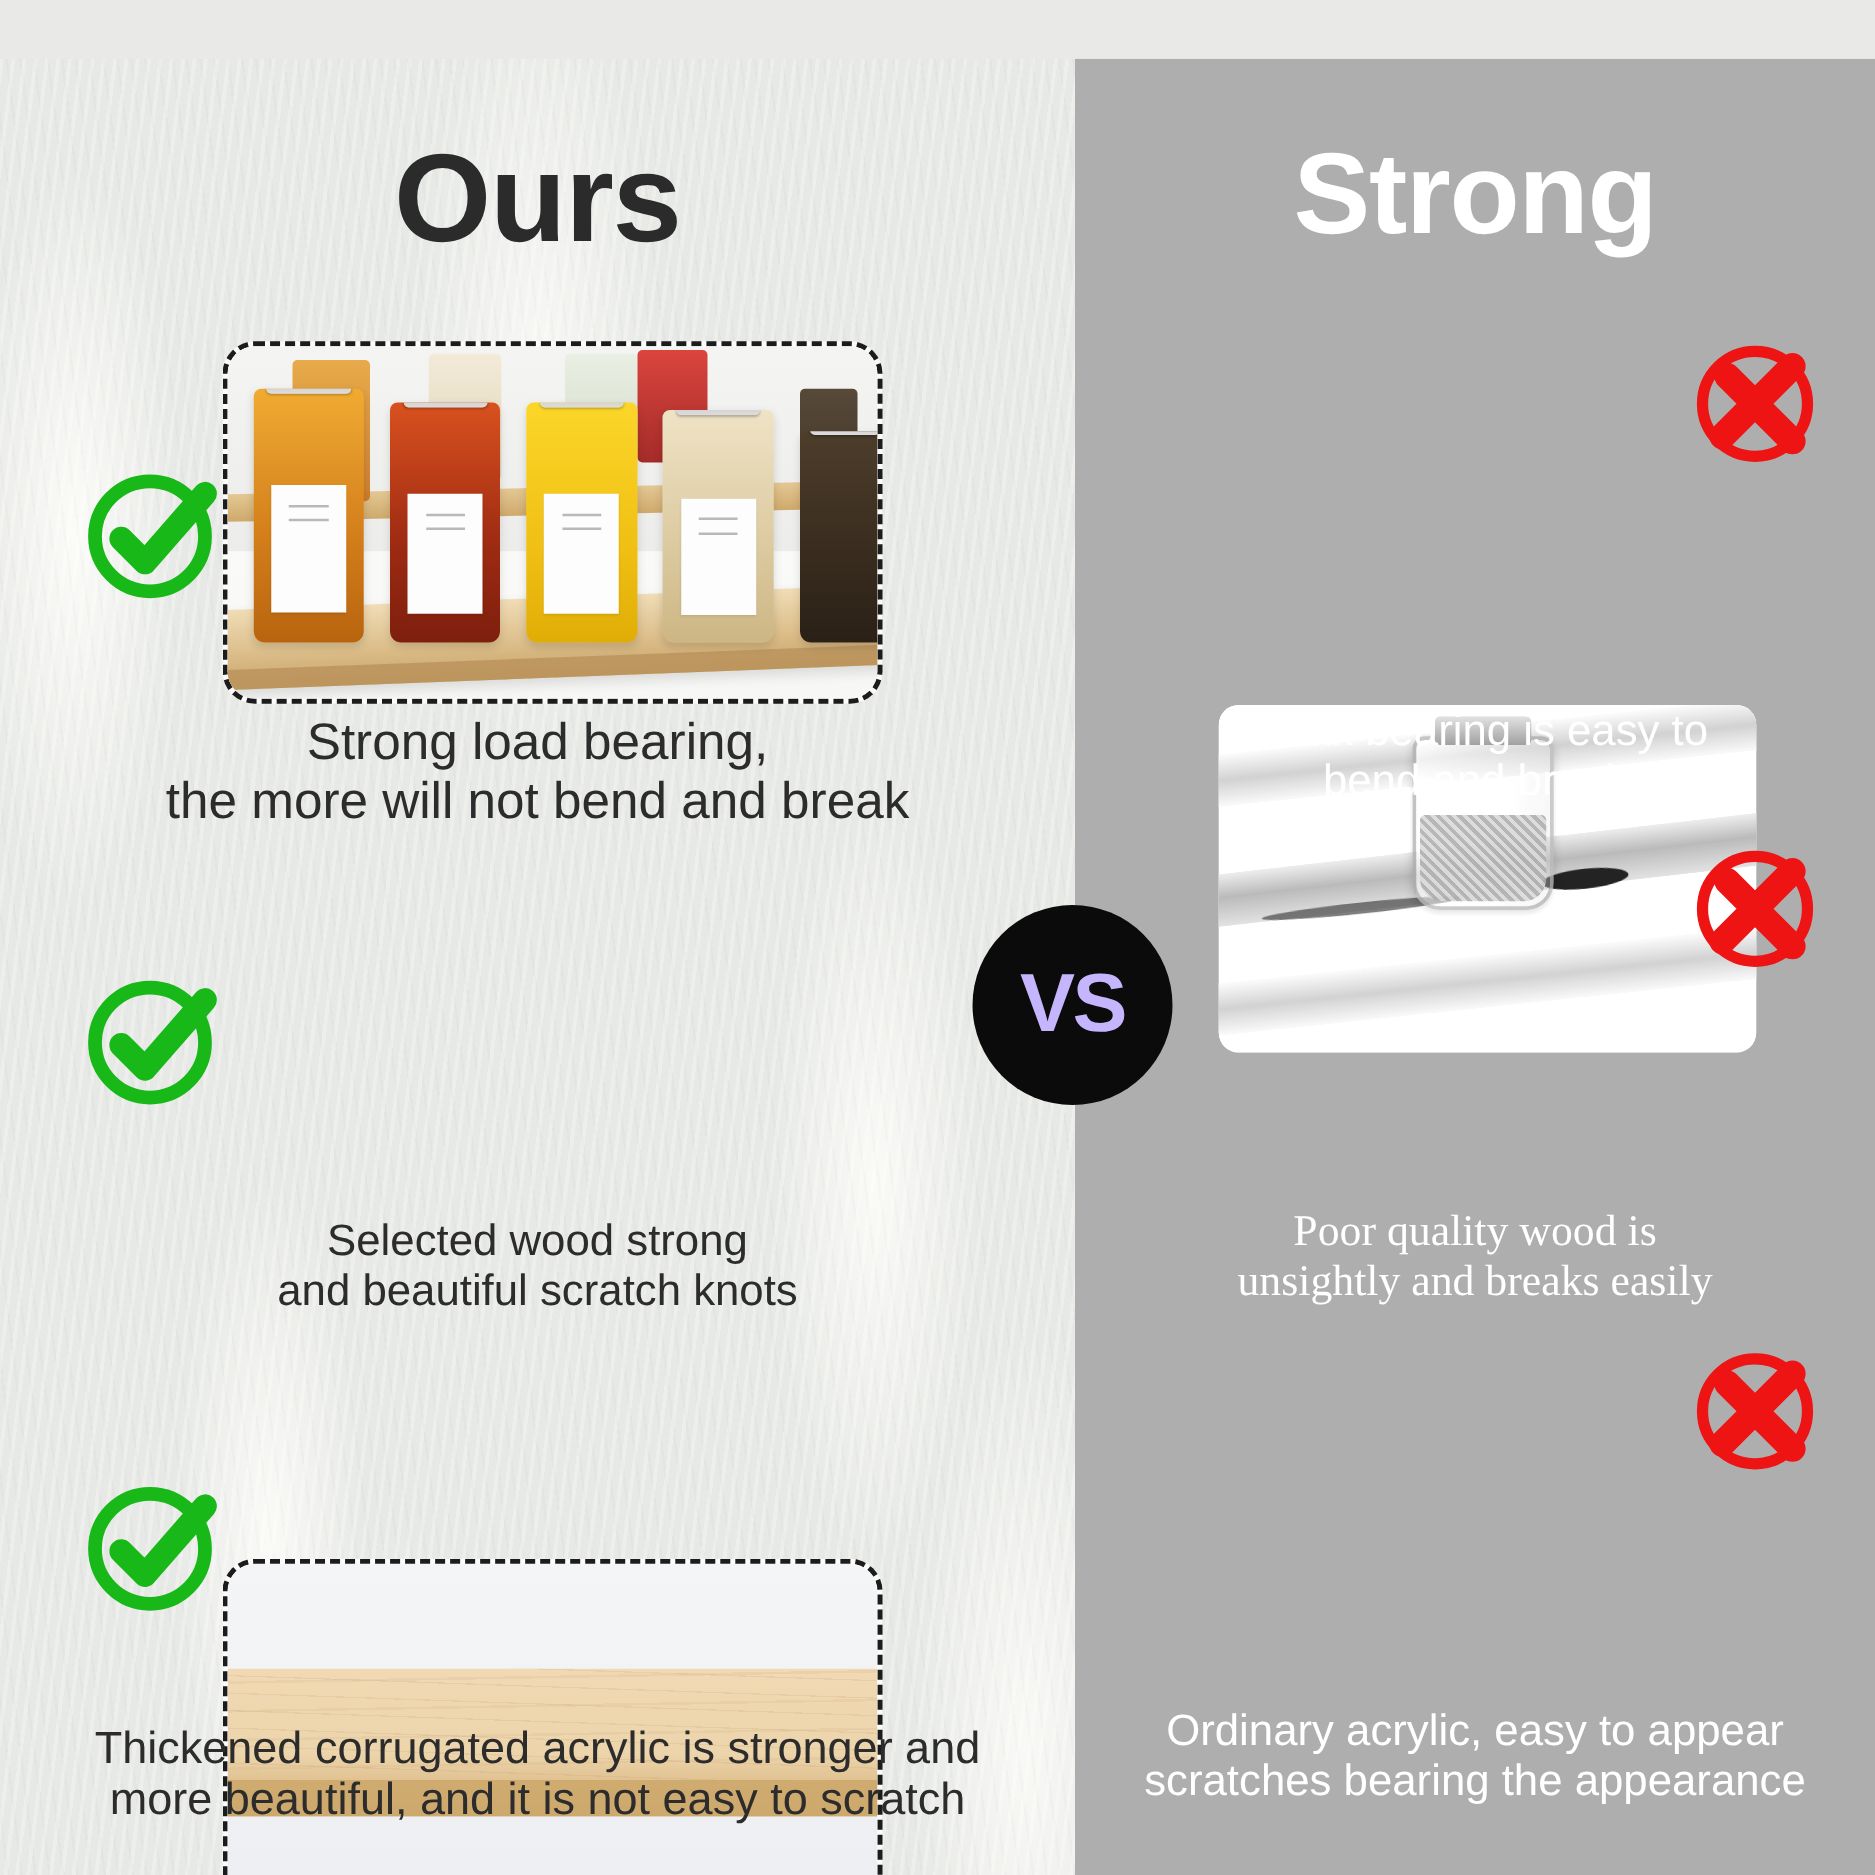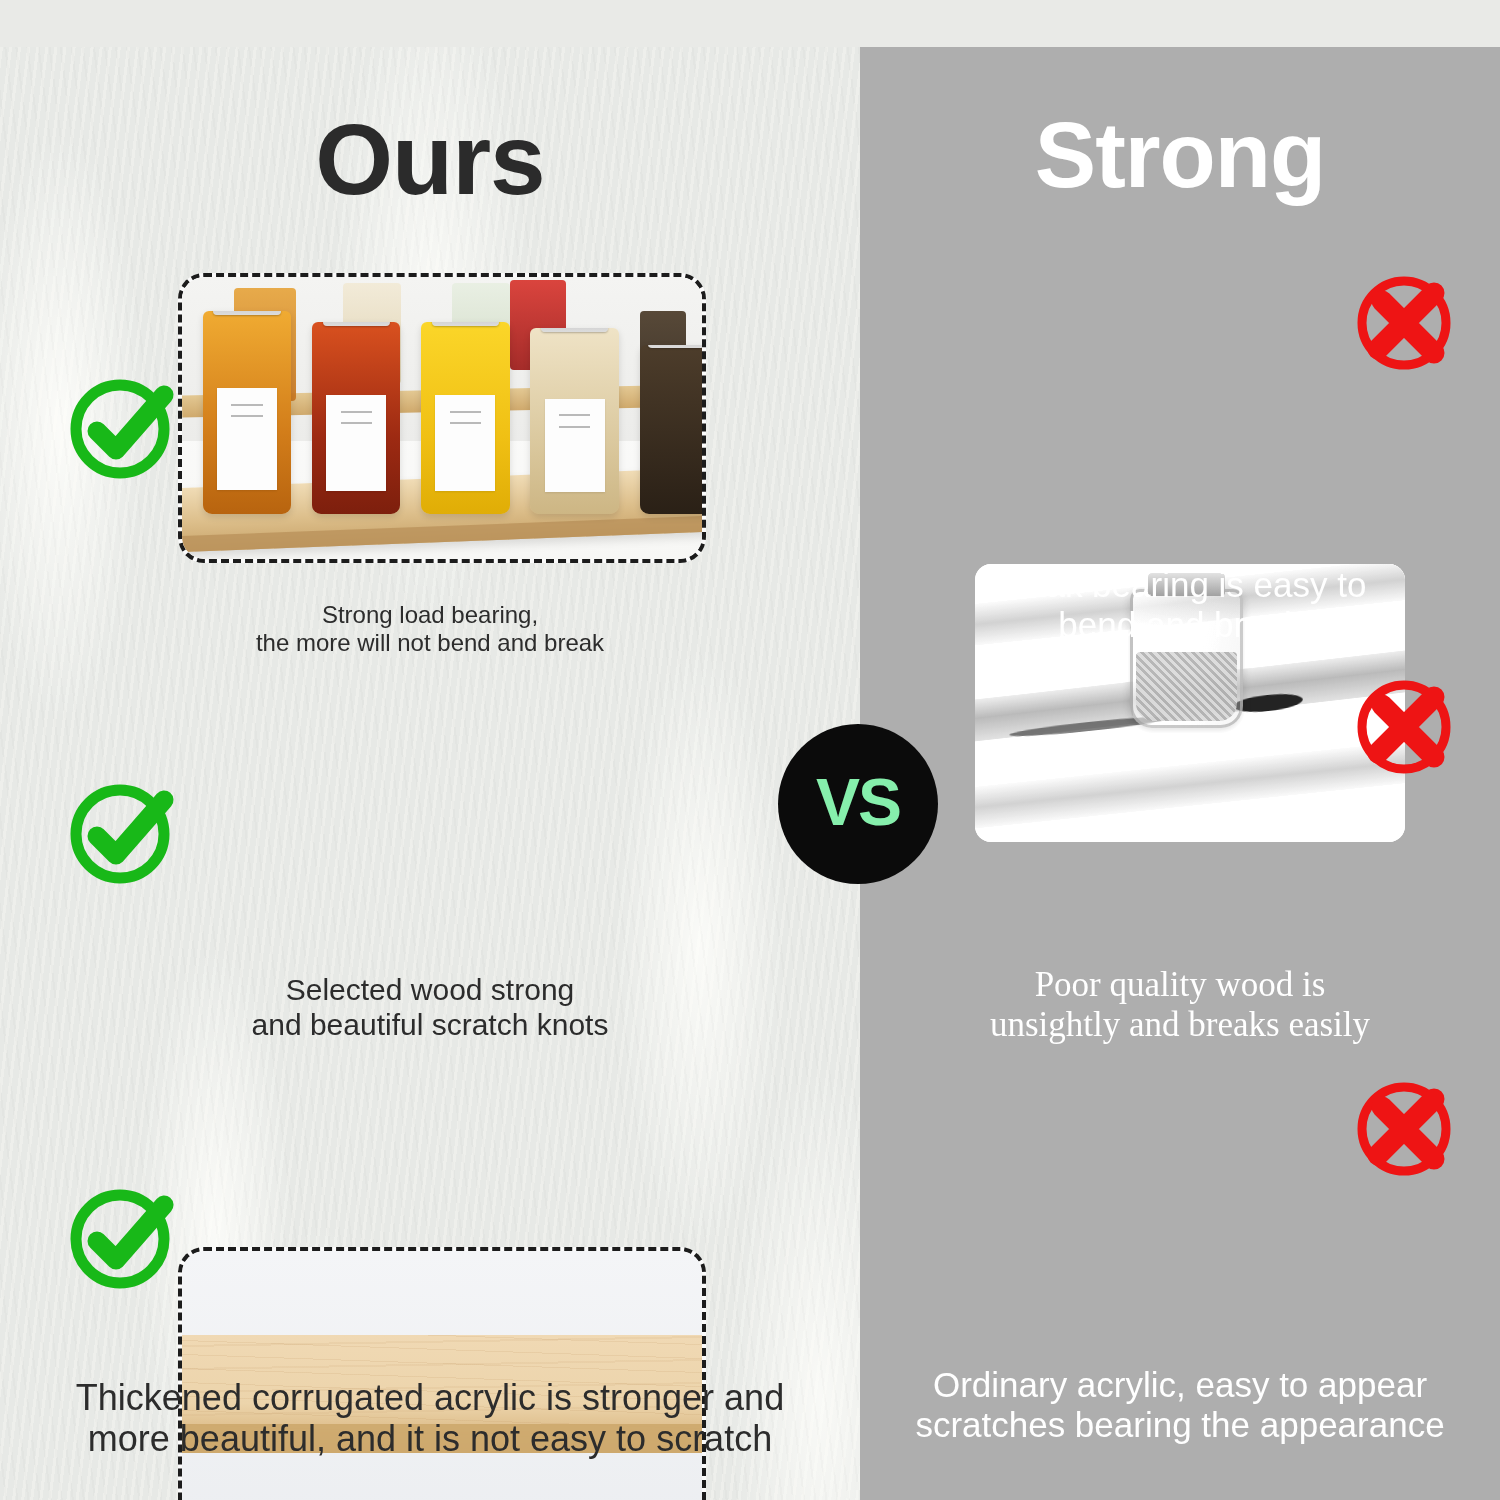--- a/index.html
+++ b/index.html
@@ -64,21 +64,21 @@
   .cap-r{color:#ffffff;left:860px;width:640px;}
 
   
   .ic{position:absolute;}
 
   
   .vs{
     position:absolute;left:778px;top:677px;width:160px;height:160px;border-radius:50%;
     background:#0b0b0b;display:flex;align-items:center;justify-content:center;
   }
-  .vs span{color:#86efac;font-weight:bold;font-size:66px;letter-spacing:-2px;line-height:1;transform:translateY(-2px);}
+  .vs span{color:#c4b5fd;font-weight:bold;font-size:66px;letter-spacing:-2px;line-height:1;transform:translateY(-2px);}
 
   
 
   
   .s1{position:absolute;inset:0;background:linear-gradient(#fdfdfd,#f7f7f5);}
   .s1 .backwall{position:absolute;left:0;top:0;width:100%;height:58%;
     background:linear-gradient(#f4f4f2,#ececea);}
   .s1 .rail{position:absolute;left:0;top:40%;width:100%;height:22px;
     background:linear-gradient(#e3c893,#cfa96c);transform:rotate(-1.2deg);}
   .s1 .shelf{position:absolute;left:-2%;bottom:6%;width:104%;height:64px;
@@ -218,21 +218,21 @@
     </div>
   </div>
 
   <span class="ic" style="left:62px;top:318px;">
     <svg width="120" height="120" viewBox="0 0 120 120">
       <circle cx="58" cy="64" r="44" fill="none" stroke="#18b818" stroke-width="11"></circle>
       <path d="M35 66 L54 85 L102 30" fill="none" stroke="#18b818" stroke-width="19" stroke-linecap="round" stroke-linejoin="round"></path>
     </svg>
   </span>
 
-  <div class="cap cap-l" style="top:554px;font-size:24px;">
+  <div class="cap cap-l" style="top:523px;font-size:41px;">
     <div>Strong load bearing,</div>
     <div>the more will not bend and break</div>
   </div>
 
   <div class="row row-r rframe" style="left:975px;top:227px;width:430px;height:278px;">
     <div class="r1">
       <div class="band b1"></div>
       <div class="band b2"></div>
       <div class="band b3"></div>
       <div class="knot"></div>
@@ -262,21 +262,21 @@
         <div class="plank"></div>
       </div>
     </div>
   </div>
   <span class="ic" style="left:62px;top:723px;">
     <svg width="120" height="120" viewBox="0 0 120 120">
       <circle cx="58" cy="64" r="44" fill="none" stroke="#18b818" stroke-width="11"></circle>
       <path d="M35 66 L54 85 L102 30" fill="none" stroke="#18b818" stroke-width="19" stroke-linecap="round" stroke-linejoin="round"></path>
     </svg>
   </span>
-  <div class="cap cap-l" style="top:926px;font-size:30px;">
+  <div class="cap cap-l" style="top:926px;font-size:35px;">
     <div>Selected wood strong</div>
     <div>and beautiful scratch knots</div>
   </div>
 
   <div class="row row-r rframe" style="left:975px;top:631px;width:430px;height:268px;">
     <div class="r2">
       <div class="specks"></div>
 
     </div>
   </div>

